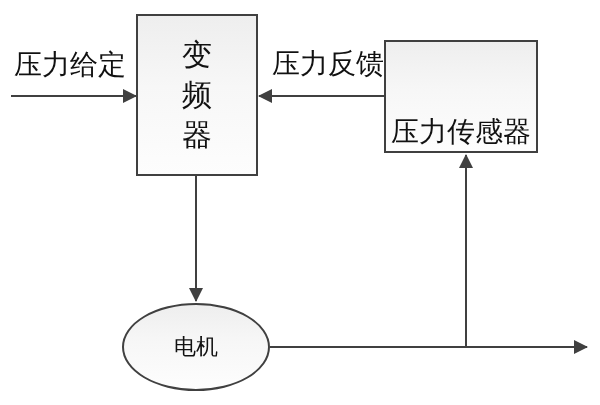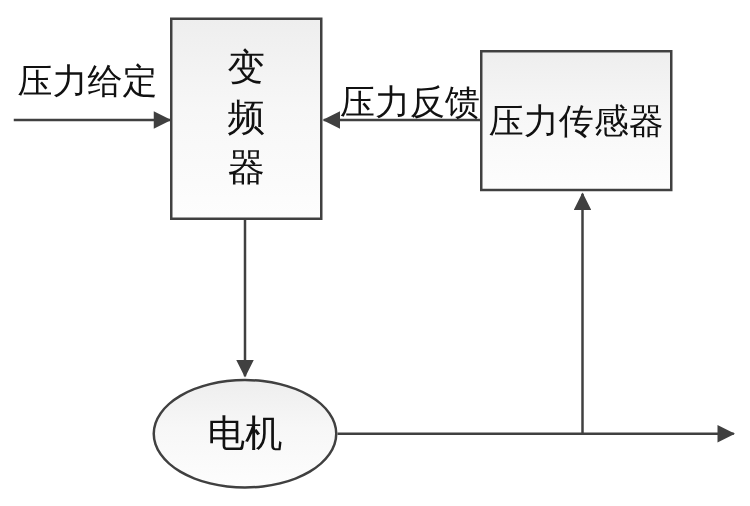--- a/index.html
+++ b/index.html
@@ -47,42 +47,43 @@
     word-break: break-all;
     text-align: right;
   }
   .node-sensor {
     left: 384px;
     top: 40px;
     width: 154px;
     height: 113px;
     font-size: 28px;
     letter-spacing: 0px;
+    align-items: flex-end;
   }
   .node-motor {
     left: 122px;
     top: 303px;
     width: 148px;
     height: 88px;
     border-radius: 50%;
-    font-size: 30px;
+    font-size: 22px;
   }
   .edge-label {
     position: absolute;
     font-size: 28px;
     line-height: 32px;
     white-space: nowrap;
   }
   .edge-label-setpoint {
     left: 14px;
     top: 49px;
   }
   .edge-label-feedback {
     left: 272px;
-    top: 66px;
+    top: 48px;
   }
 </style>
 </head>
 <body>
 
 <div id="stage">
 
   <svg id="wires" viewBox="0 0 600 405" xmlns="http://www.w3.org/2000/svg">
     <defs>
       <marker id="ah" viewBox="0 0 10 10" refX="9.3" refY="5" markerWidth="9" markerHeight="7" orient="auto">

